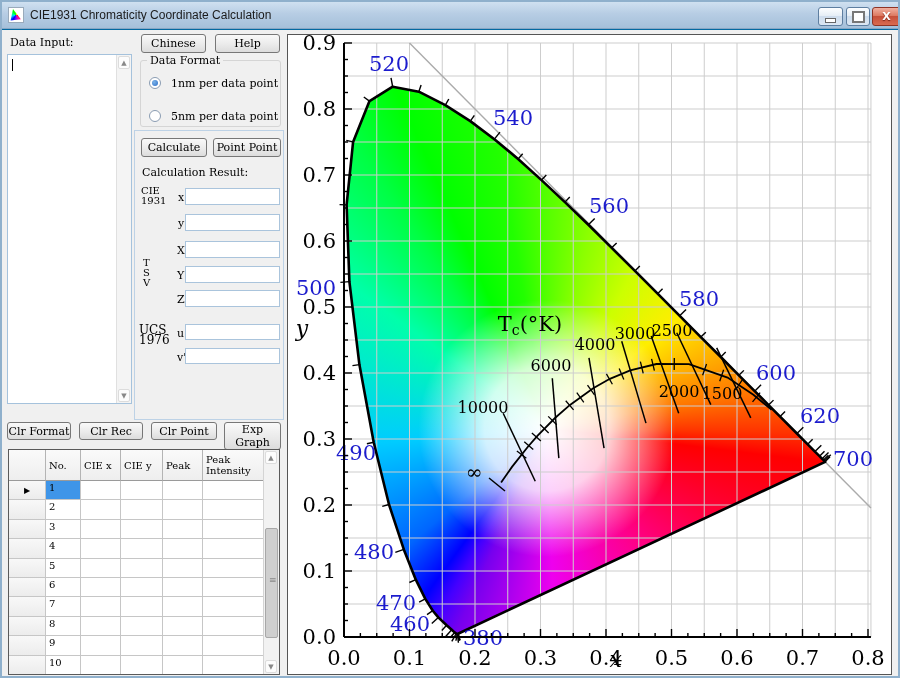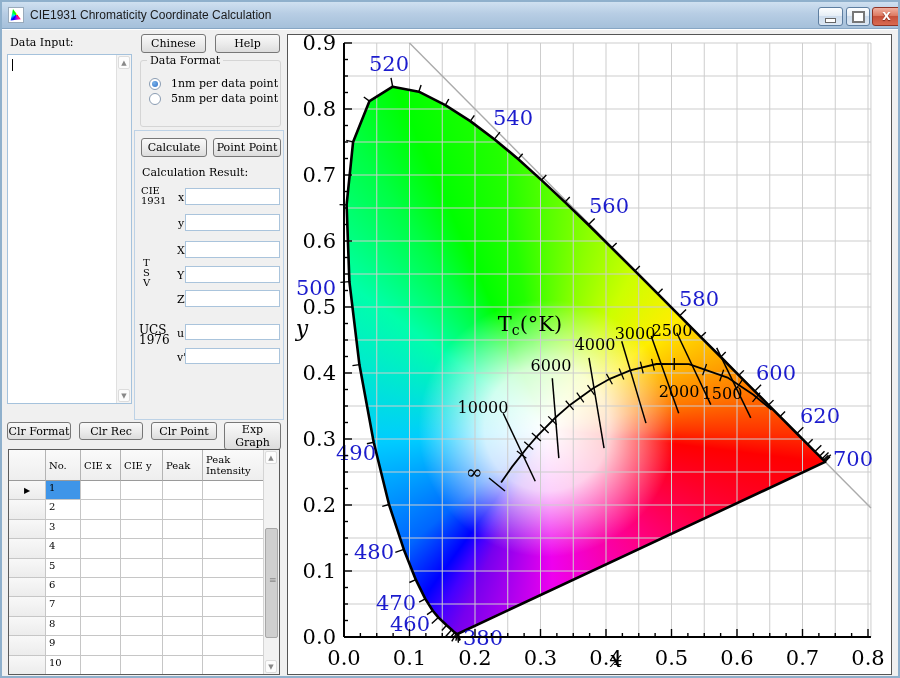--- a/index.html
+++ b/index.html
@@ -1,17 +1,17 @@
 <!DOCTYPE html>
 <html><head>
 <meta charset="utf-8">
 <style>
   html,body{margin:0;padding:0;background:#d8d8d8;font-family:"DejaVu Serif",serif;}
   *{box-sizing:border-box;}
-  .window{position:relative;width:900px;height:678px;background:#ffffff;
+  .window{position:relative;width:900px;height:678px;background:#0369a1;
     border:2px solid #8fb0cc;outline:1px solid #56748f;overflow:hidden;}
   
   .titlebar{position:absolute;left:0;top:0;width:100%;height:27px;
     background:linear-gradient(#cfe0f0,#b7cde4 45%,#a5c0da);border-bottom:1px solid #87a6c4;}
   .title-icon{position:absolute;left:6px;top:5px;width:16px;height:16px;background:#fff;
     border:1px solid #9ab;overflow:hidden;}
   .title-icon .tri{position:absolute;left:1px;top:1px;width:12px;height:12px;
     background:conic-gradient(from 0deg,#5f0,#ff0,#f70,#f00,#f0a,#80f,#00f,#0cf,#0f8,#0f0,#5f0);
     clip-path:polygon(25% 0,90% 85%,5% 95%);}
   .title-text{position:absolute;left:28px;top:6px;font:12px "Liberation Sans",sans-serif;color:#1b1b1b;}
@@ -34,21 +34,21 @@
   .textinput{position:absolute;border:1px solid #aac4dc;background:#fff;font:11px "DejaVu Serif",serif;padding:0 3px;}
   
   .data-input{position:absolute;left:5px;top:24px;width:125px;height:350px;background:#fff;border:1px solid #a5c2dc;}
   .caret{position:absolute;left:4px;top:4px;width:1px;height:12px;background:#000;}
   .ta-scroll{position:absolute;right:0;top:0;width:15px;height:100%;background:#f4f4f4;border-left:1px solid #e0e0e0;}
   .sb-arrow{position:absolute;left:1px;width:12px;height:13px;background:#fcfcfc;border:1px solid #dcdcdc;border-radius:2px;
     display:flex;align-items:center;justify-content:center;font:7px "DejaVu Sans",sans-serif;color:#888;}
   
   .groupbox{position:absolute;border:1px solid #d5d5d5;border-radius:3px;}
   .groupbox .gb-title{position:absolute;left:6px;top:-7px;background:#f0f0f0;padding:0 3px;font:11px "DejaVu Serif",serif;}
-  .radio-row{position:absolute;display:flex;align-items:center;gap:10px;}
+  .radio-row{position:absolute;display:flex;align-items:flex-start;gap:10px;}
   .radio{width:12px;height:12px;border-radius:50%;border:1px solid #8a9cb2;background:#fff;position:relative;}
   .radio.sel::after{content:"";position:absolute;left:2px;top:2px;width:6px;height:6px;border-radius:50%;
     background:radial-gradient(circle at 35% 35%,#7ab2e8,#2d6fc8);}
   .radio-label{font:11px "DejaVu Serif",serif;}
   .result-frame{position:absolute;left:132px;top:100px;width:150px;height:290px;border:1px solid #bdd2e6;}
   
   .grid-table{position:absolute;left:6px;top:419px;width:272px;height:226px;background:#fff;border:1px solid #5a5a5a;overflow:hidden;}
   .gt-inner{position:absolute;left:0;top:0;width:256px;height:100%;}
   .gt-row{display:flex;}
   .gt-cell{border-right:1px solid #c6c6c6;border-bottom:1px solid #c6c6c6;font:10px "DejaVu Serif",serif;
@@ -99,21 +99,21 @@
 
     <button class="btn" style="left:139px;top:4px;width:65px;height:19px;">Chinese</button>
     <button class="btn" style="left:213px;top:4px;width:65px;height:19px;">Help</button>
 
     <div class="groupbox" style="left:138px;top:30px;width:141px;height:67px;">
       <div class="gb-title">Data Format</div>
       <div class="radio-row" style="left:8px;top:16px;">
         <div class="radio sel"></div>
         <div class="radio-label">1nm per data point</div>
       </div>
-      <div class="radio-row" style="left:8px;top:31px;">
+      <div class="radio-row" style="left:8px;top:49px;">
         <div class="radio"></div>
         <div class="radio-label">5nm per data point</div>
       </div>
     </div>
 
     <div class="result-frame"></div>
     <button class="btn" style="left:139px;top:108px;width:66px;height:19px;">Calculate</button>
     <button class="btn" style="left:211px;top:108px;width:68px;height:19px;">Point Point</button>
 
     <div class="lbl" style="left:140px;top:136px;">Calculation Result:</div>

